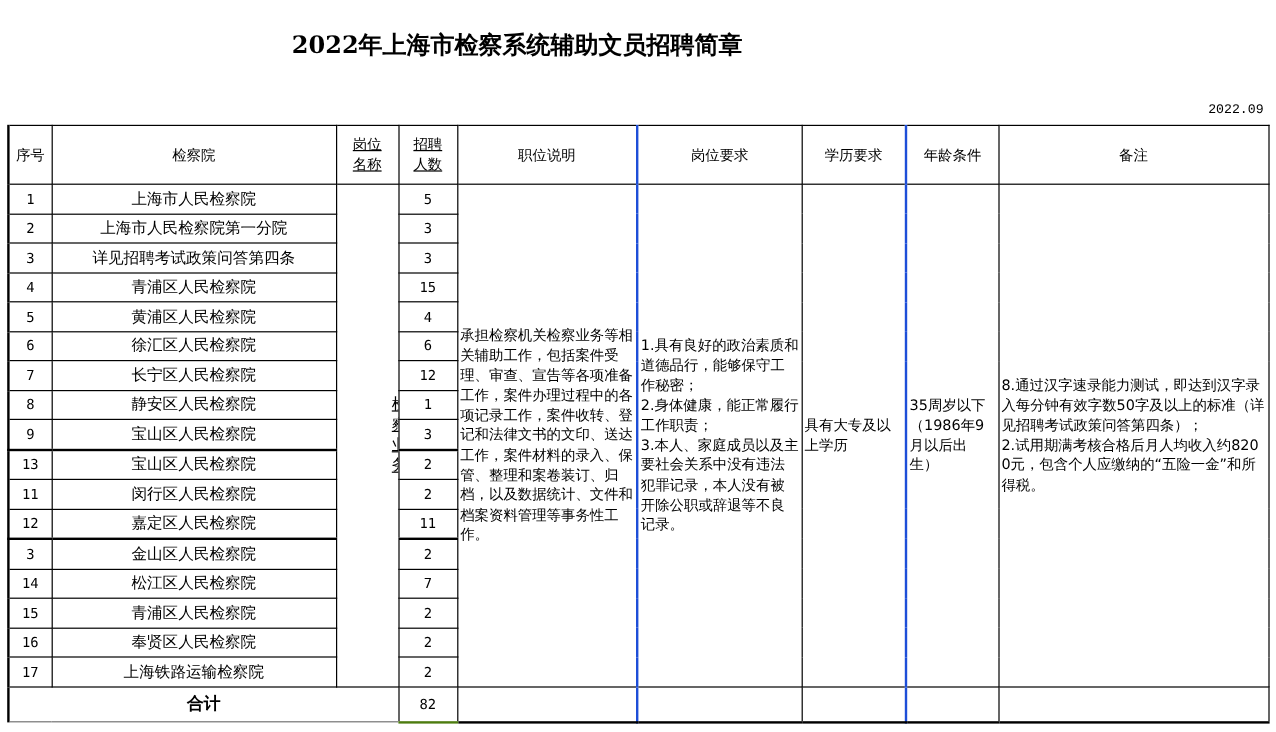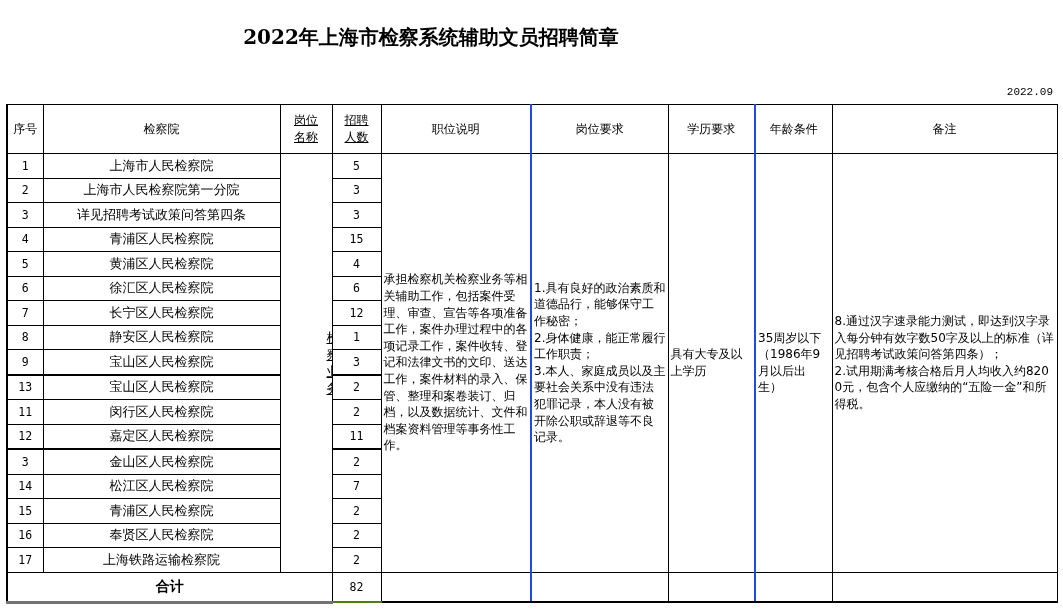--- a/index.html
+++ b/index.html
@@ -157,21 +157,21 @@
       <td class="num thick-l">16</td>
       <td class="inst">奉贤区人民检察院</td>
       <td class="num">2</td>
     </tr>
     <tr class="r">
       <td class="num thick-l">17</td>
       <td class="inst">上海铁路运输检察院</td>
       <td class="num">2</td>
     </tr>
     <tr class="total">
-      <td colspan="3" class="total-label thick-l" style="border-bottom:3px solid #737373;">合计</td>
+      <td colspan="3" class="total-label thick-l" style="border-bottom:1px solid #737373;">合计</td>
       <td class="num" style="border-bottom:2px solid #4d7c0f;">82</td>
       <td class="thick-r" style="border-bottom:2px solid #000;"></td>
       <td style="border-bottom:2px solid #000;"></td>
       <td class="thick-r" style="border-bottom:2px solid #000;"></td>
       <td style="border-bottom:2px solid #000;"></td>
       <td style="border-bottom:2px solid #000;"></td>
     </tr>
   </tbody>
 </table>
 

